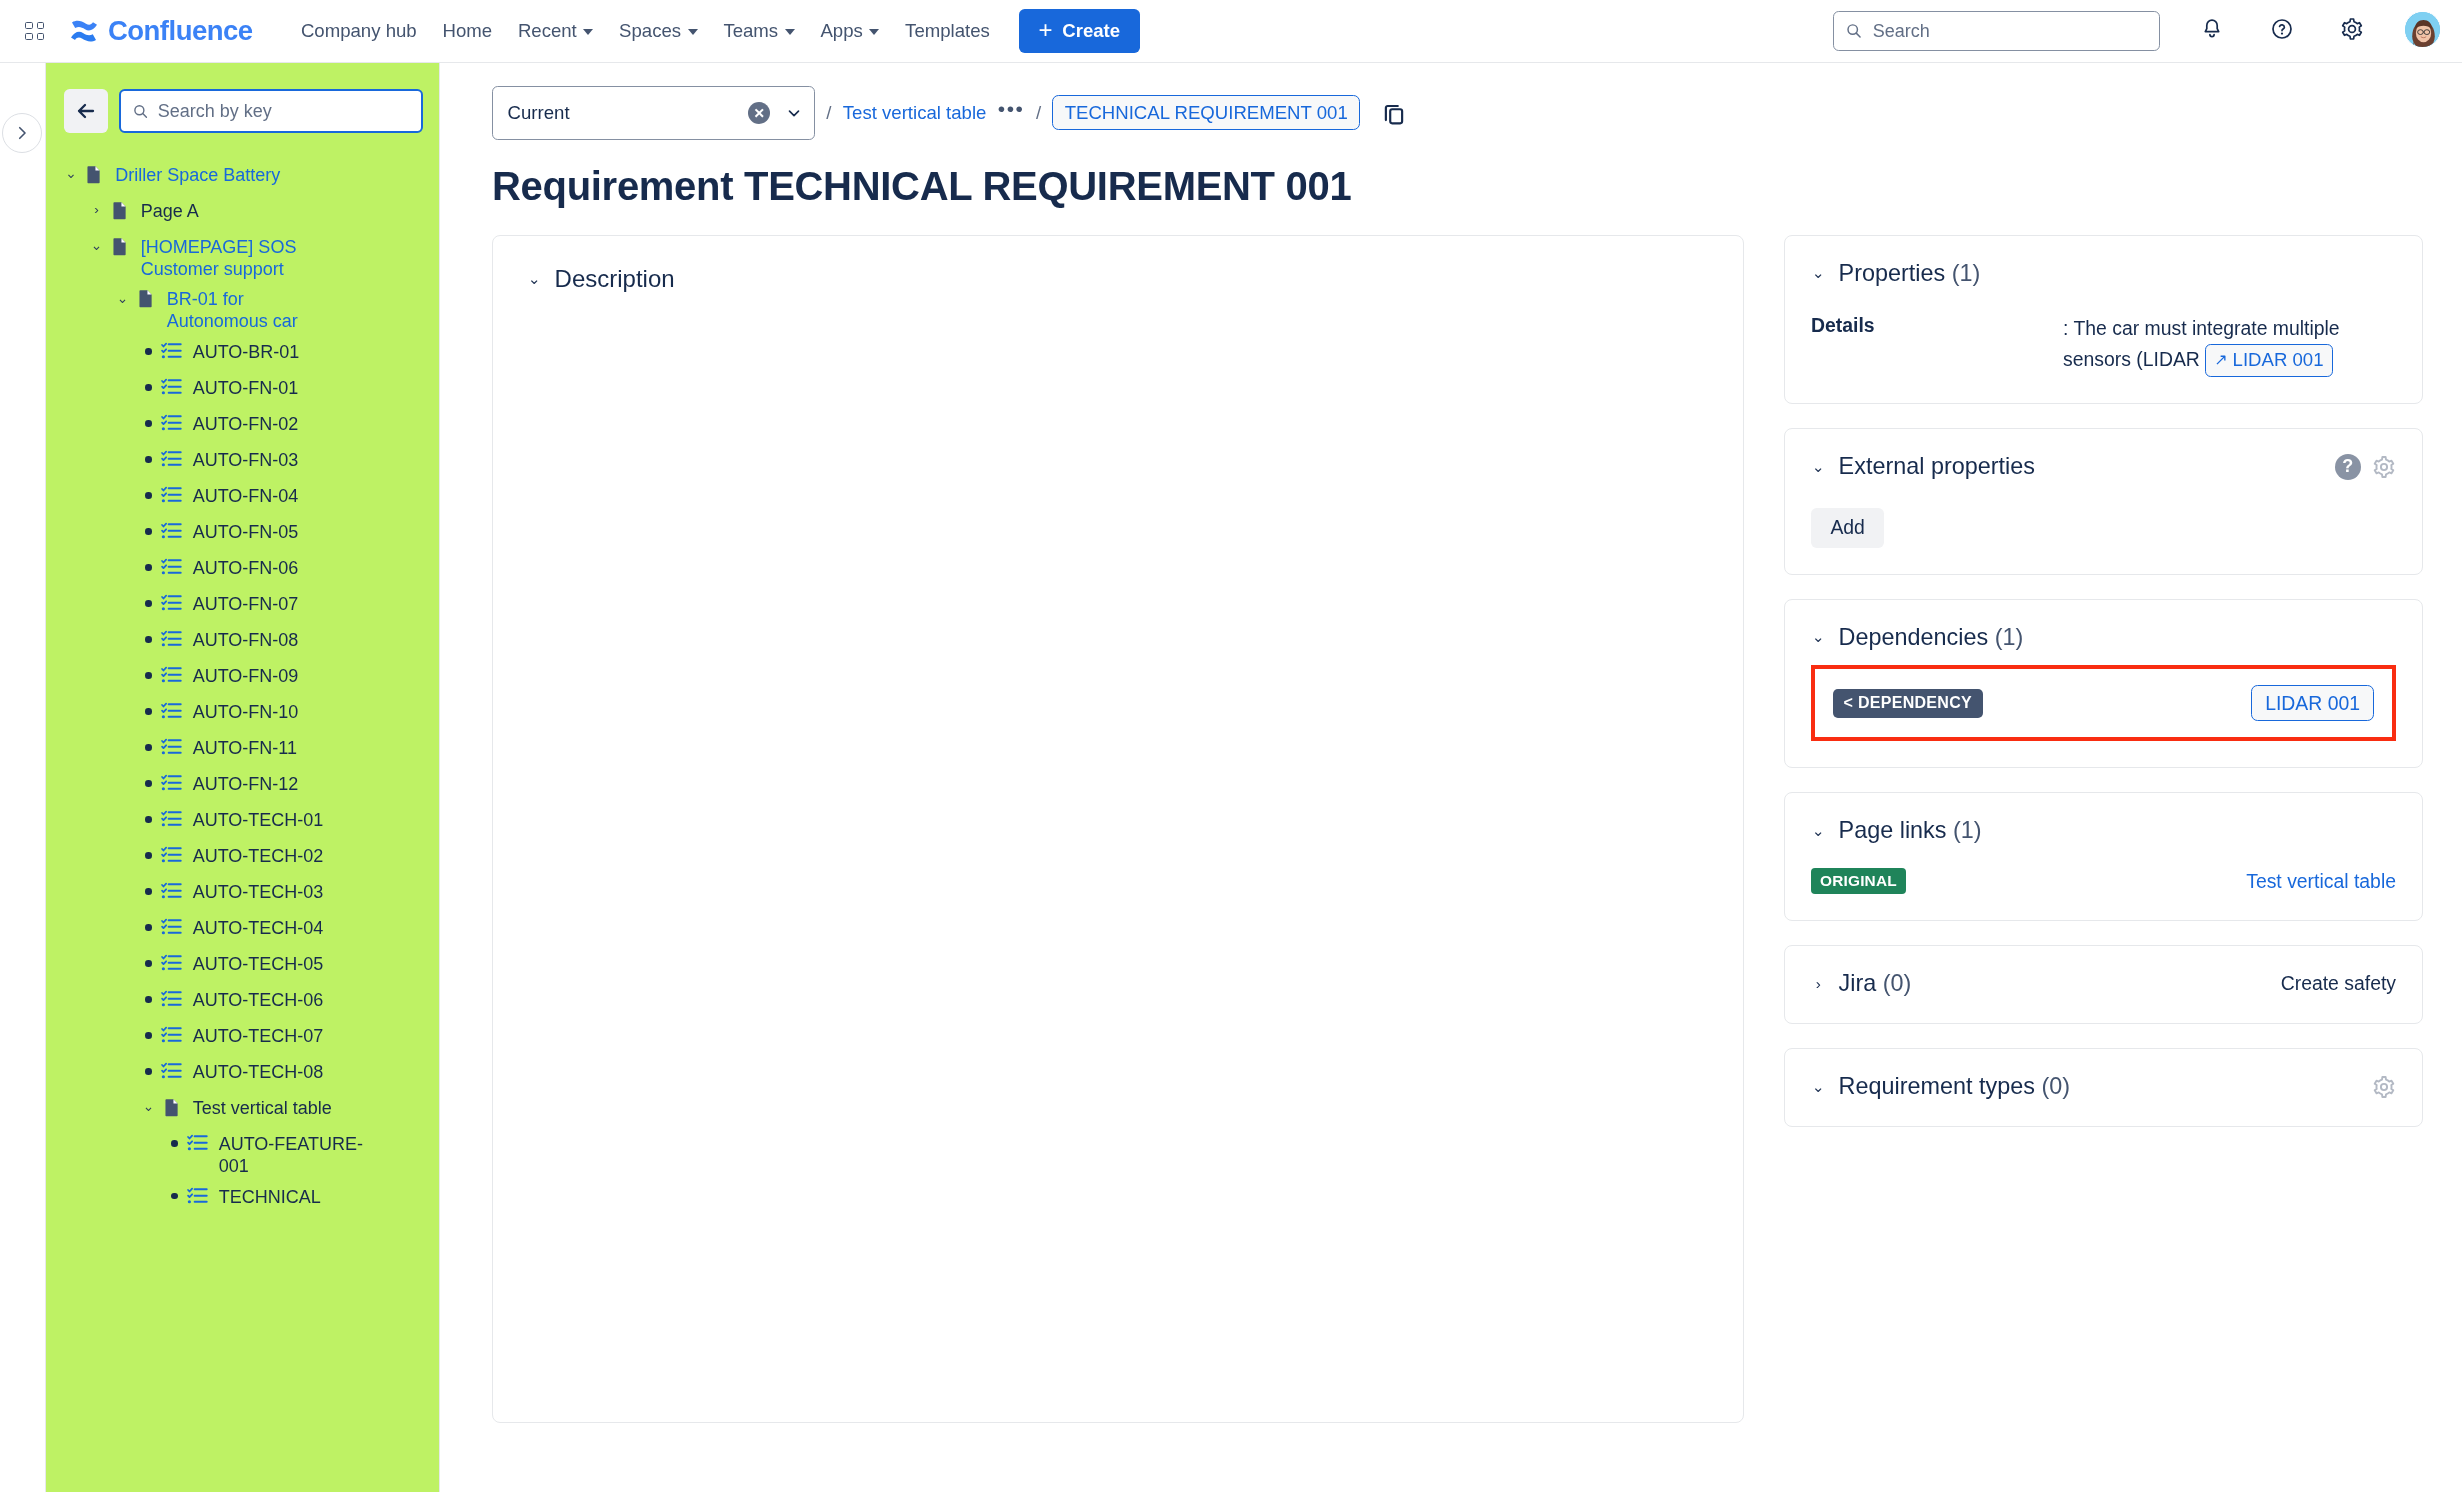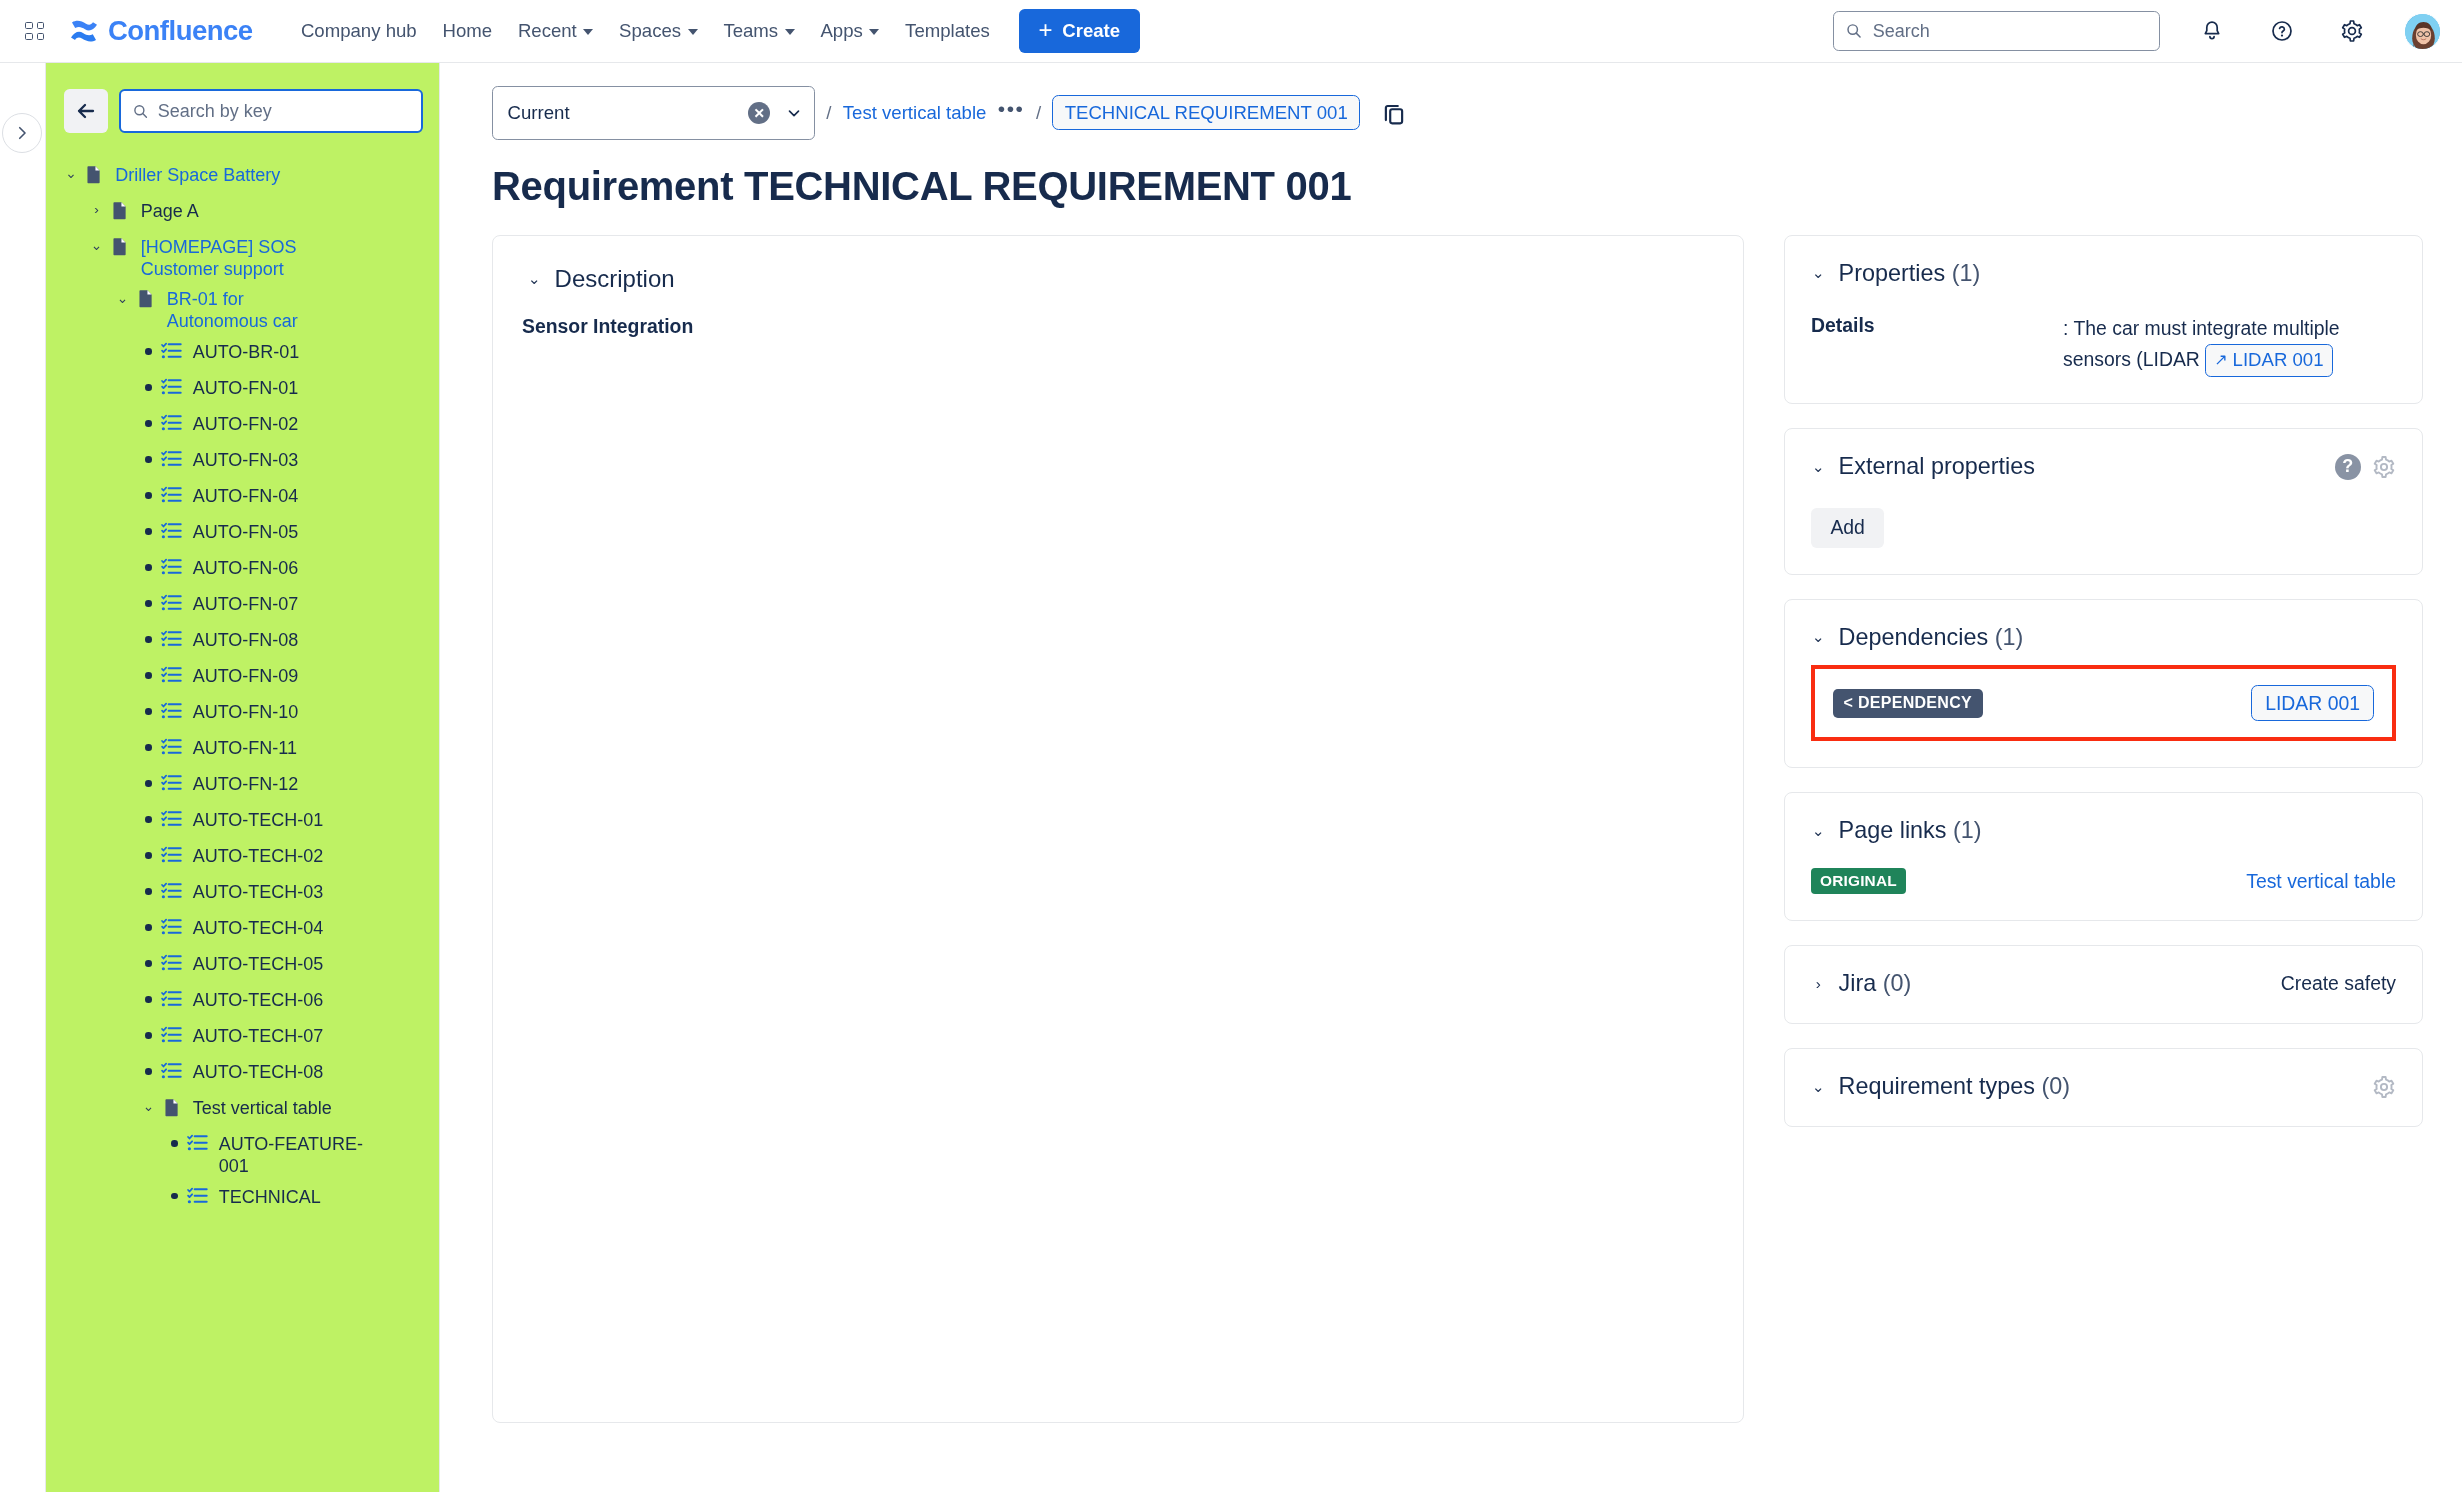--- a/index.html
+++ b/index.html
@@ -46,21 +46,21 @@
     margin-top: 2.4px;
   }
   #create-btn {
     margin-left: 18px; background: #1868db; color: #fff;
     border: none; border-radius: 5.7px; height: 44px; padding: 0 19.4px;
     font-size: 18.6px; font-weight: 600; display: flex; align-items: center;
     gap: 9.7px; cursor: pointer; font-family: inherit;
   }
   #create-plus { font-size: 24px; font-weight: 400; line-height: 1; margin-top: -2.4px; }
 
-  #nav-right { margin-left: auto; display: flex; align-items: center; gap: 34px; margin-right: 21px; }
+  #nav-right { margin-left: auto; display: flex; gap: 34px; margin-right: 21px; }
   #globalsearch {
     width: 327px; height: 40px; border: 1.2px solid #8590a2;
     border-radius: 5.7px; display: flex; align-items: center;
     padding: 0 11.3px; gap: 9.7px; background: #fff; cursor: text;
   }
   #globalsearch input {
     border: none; outline: none; background: transparent; font-size: 18px;
     color: #44546f; font-family: inherit; width: 100%;
   }
   #globalsearch input::placeholder { color: #626f86; }
@@ -777,21 +777,20 @@
 
     <div id="page-title">Requirement TECHNICAL REQUIREMENT 001</div>
 
     <div id="content-cols">
 
       <div id="description-panel" class="panel">
         <div class="panel-head">
           <span class="twisty-sm">⌄</span>
           <span class="panel-title">Description</span>
         </div>
-        <div id="description-body">Sensor Integration</div>
       </div>
 
       <div id="right-col">
 
         <div class="panel side-panel">
           <div class="side-head">
             <span class="twisty-sm">⌄</span>
             <span class="panel-title">
               <span>Properties</span>
               <span class="count">(1)</span>

